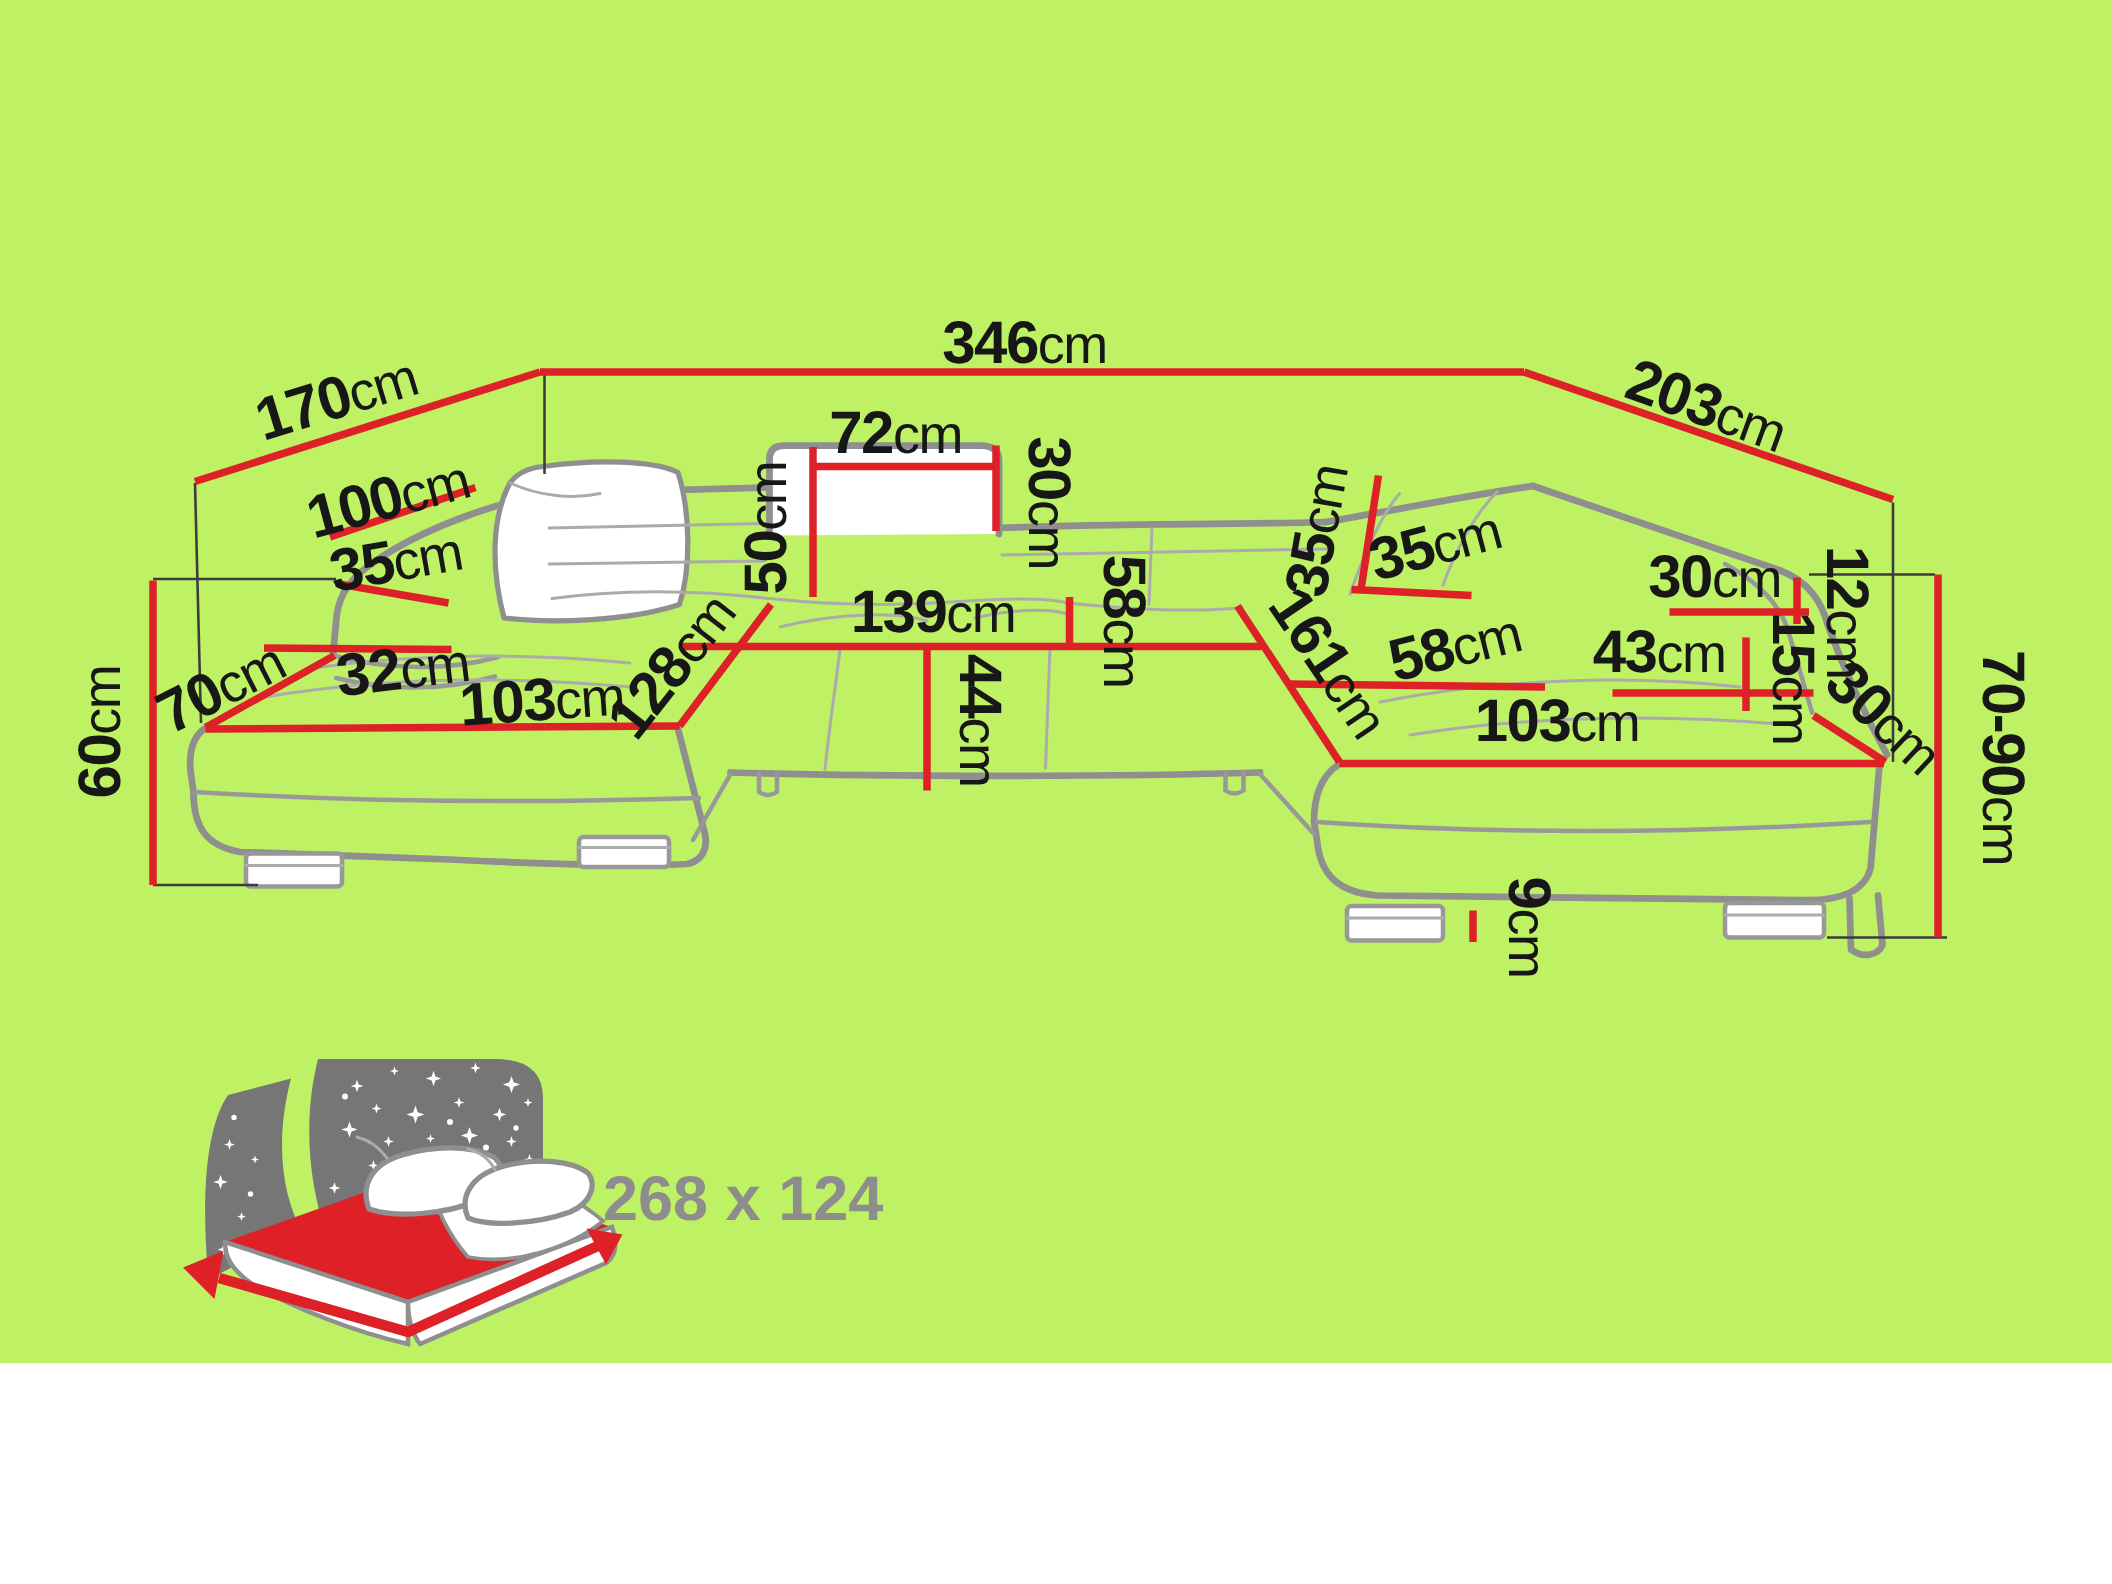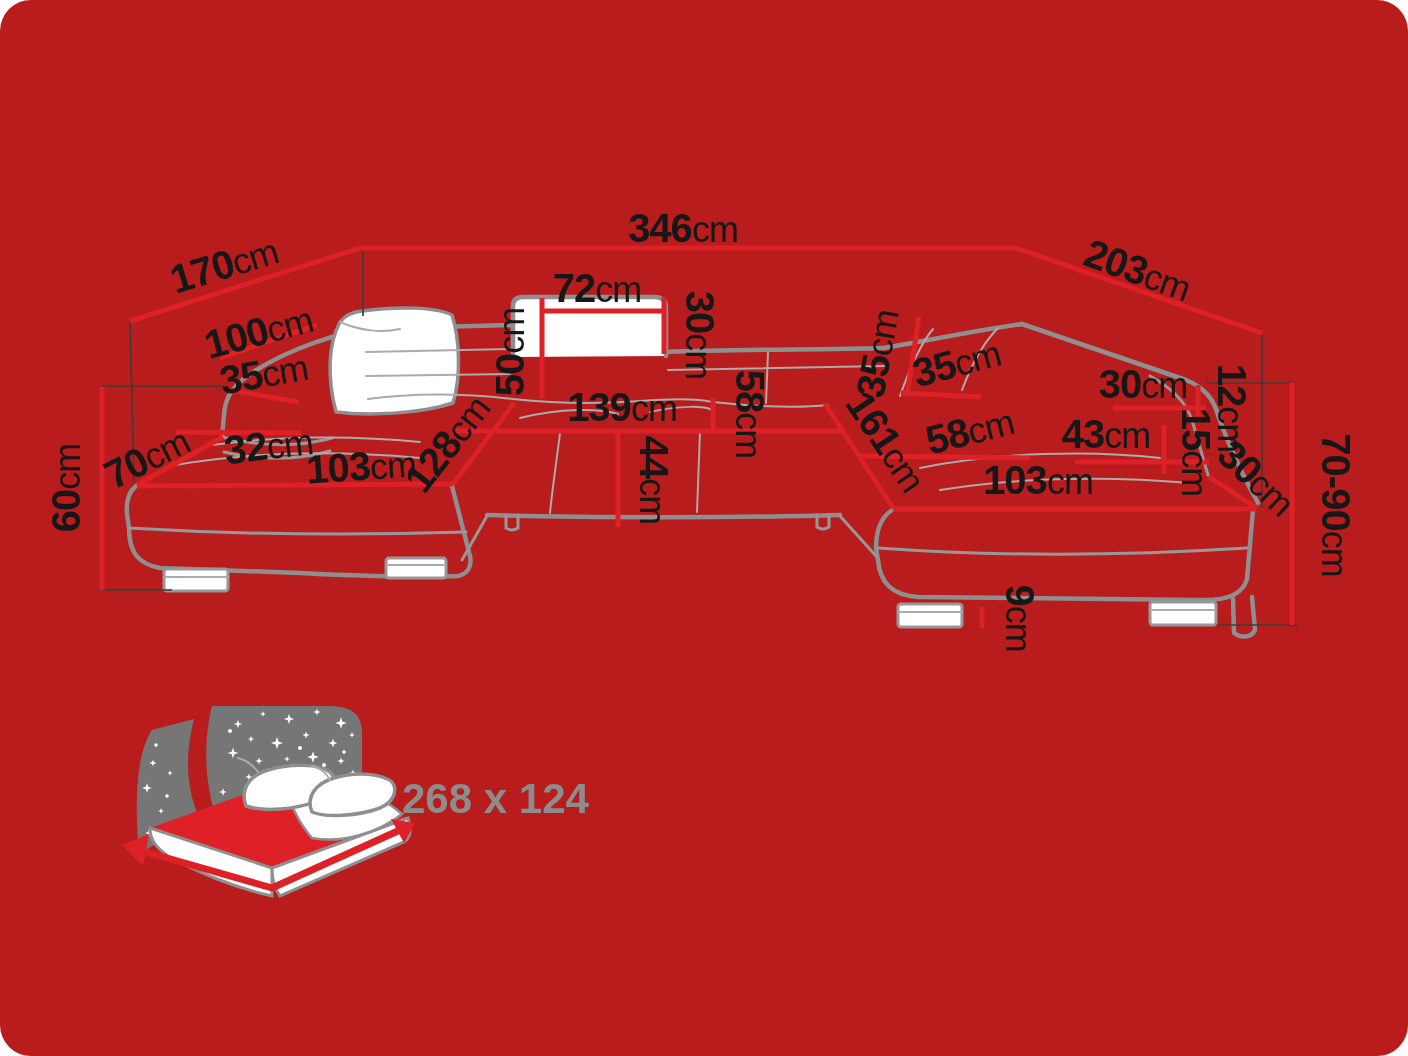--- a/index.html
+++ b/index.html
@@ -1,16 +1,16 @@
 <!DOCTYPE html>
 <html><head>
 <meta charset="utf-8">
 <style>
   html,body{margin:0;padding:0;background:#ffffff;}
-  .stage{position:relative;width:1408px;height:1056px;background:#b91c1c;overflow:hidden;border-radius:31px;}
+  .stage{position:relative;width:1408px;height:909px;background:#bef264;overflow:hidden;}
   svg{display:block;}
   .red{stroke:#dd2127;stroke-width:5;fill:none;stroke-linecap:butt;}
   .thick{stroke:#8f8f8f;stroke-width:4.5;fill:none;stroke-linecap:round;stroke-linejoin:round;}
   .med{stroke:#989898;stroke-width:3;fill:none;stroke-linecap:round;}
   .thin{stroke:#ababab;stroke-width:2;fill:none;stroke-linecap:round;}
   .ext{stroke:#3c3c3c;stroke-width:1.7;fill:none;}
   .whitefill{fill:#ffffff;}
   .dim{font-family:"Liberation Sans",sans-serif;font-weight:bold;font-size:40px;fill:#171717;letter-spacing:-1px;}
   .dim .u{font-weight:normal;font-size:36px;}
   .bed-label{font-family:"Liberation Sans",sans-serif;font-weight:bold;font-size:42px;fill:#8d8d8d;}

